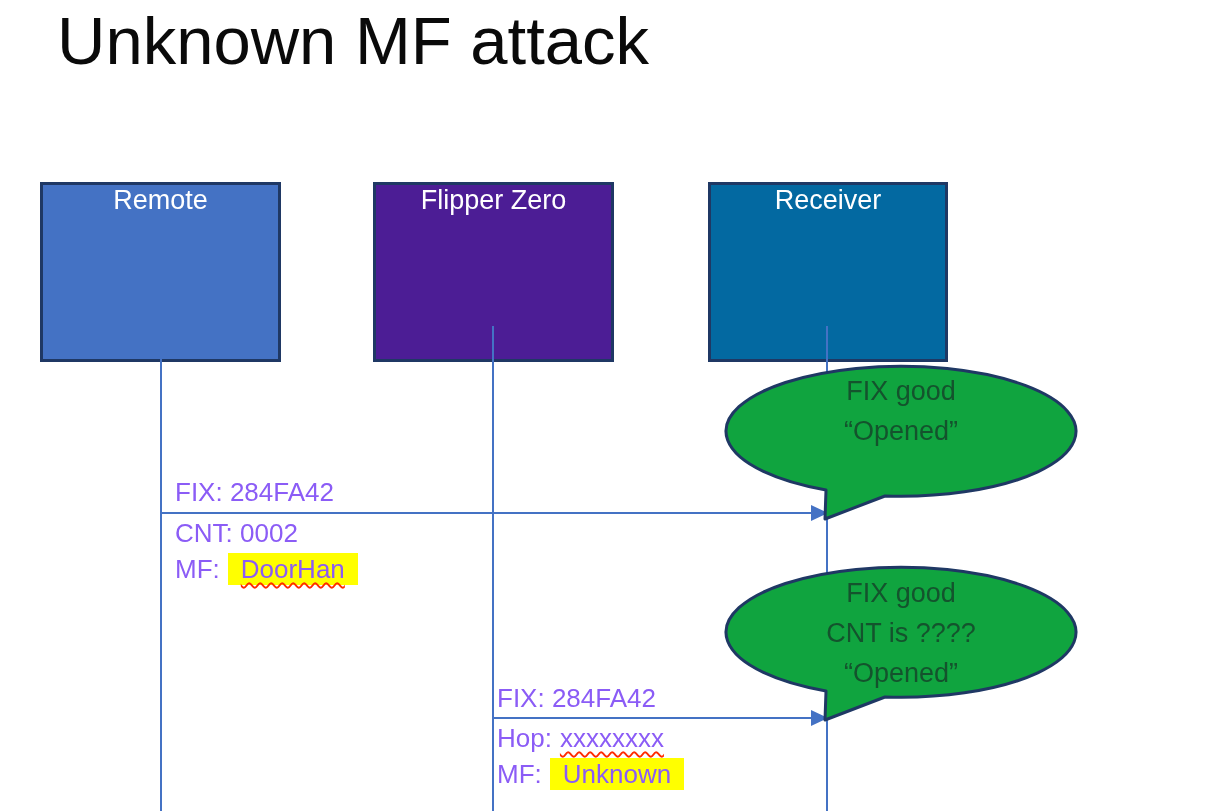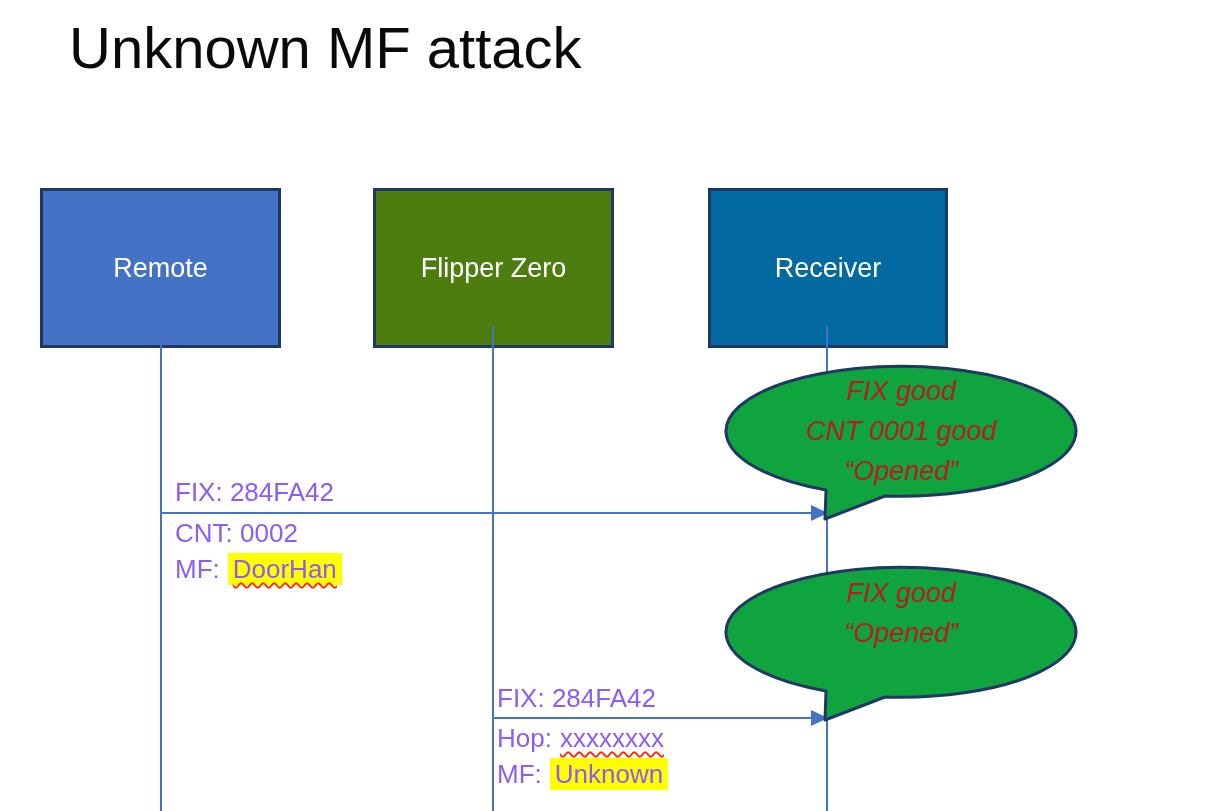--- a/index.html
+++ b/index.html
@@ -1,27 +1,27 @@
 <!DOCTYPE html>
 <html><head>
 <meta charset="utf-8">
 <style>
   html,body{margin:0;padding:0;background:#ffffff;}
   .slide{position:relative;width:1216px;height:811px;background:#ffffff;overflow:hidden;
          font-family:"Liberation Sans","DejaVu Sans",sans-serif;}
 
-  .title{position:absolute;left:57px;top:2px;margin:12px;font-size:58px;font-weight:300;
+  .title{position:absolute;left:57px;top:2px;margin:0;font-size:67px;font-weight:300;
          color:#0a0a0a;letter-spacing:0px;white-space:nowrap;}
 
   
-  .actor{position:absolute;top:188px;width:241px;height:160px;border:3px solid #1F3864;
-         box-sizing:border-box;display:flex;align-items:center;justify-content:center;
+  .actor{position:absolute;top:182px;width:241px;height:180px;border:3px solid #1F3864;
+         box-sizing:border-box;display:flex;align-items:flex-start;justify-content:center;
          color:#ffffff;font-size:27px;}
   .actor-remote{left:40px;background:#4472C4;}
-  .actor-flipper{left:373px;background:#4d7c0f;}
+  .actor-flipper{left:373px;background:#4c1d95;}
   .actor-receiver{left:708px;width:240px;background:#0369a1;}
 
   
   .lifeline{position:absolute;top:326px;width:2px;height:485px;background:#4472C4;}
   .ll-remote{left:160px;}
   .ll-flipper{left:492px;}
   .ll-receiver{left:826px;}
 
   
   .msg-line{position:absolute;height:2px;background:#4472C4;}
@@ -34,30 +34,30 @@
 
   
   .msg-label{position:absolute;font-size:26px;color:#8b5cf6;white-space:nowrap;}
   .lbl1a{left:175px;top:477px;}
   .lbl1b{left:175px;top:518px;}
   .lbl1c{left:175px;top:554px;}
   .lbl2a{left:497px;top:683px;}
   .lbl2b{left:497px;top:723px;}
   .lbl2c{left:497px;top:759px;}
   .prefix{margin-right:8px;}
-  .hl{background:#FFFF00;padding:1px 5px;}
+  .hl{background:#FFFF00;padding:1px 13px;}
   .sq{text-decoration-line:underline;text-decoration-style:wavy;
       text-decoration-color:#FF2A00;text-decoration-thickness:1.5px;text-underline-offset:4px;}
 
   
   .callout-svg{position:absolute;width:356px;height:164px;}
   .co1{left:723px;top:361px;}
   .co2{left:723px;top:562px;}
-  .callout-text{position:absolute;width:340px;text-align:center;color:#b91c1c;
-                font-size:27px;line-height:40px;font-style:italic;}
+  .callout-text{position:absolute;width:340px;text-align:center;color:#14532d;
+                font-size:27px;line-height:40px;}
   .cot1{left:731px;top:371px;}
   .cot2{left:731px;top:573px;}
 </style>
 </head>
 <body>
 
 <div class="slide">
 
   <h1 class="title">Unknown MF attack</h1>
 
@@ -91,25 +91,25 @@
   </div>
   <div class="msg-label lbl2b">
     <span class="prefix">Hop:</span><span class="sq">xxxxxxxx</span>
   </div>
 
   <svg class="callout-svg co1" viewBox="0 0 356 164">
     <path d="M 103 129 A 175 65 0 1 1 162 135 L 102 158 Z" fill="#10A43F" stroke="#1F3864" stroke-width="3" stroke-linejoin="round"></path>
   </svg>
   <div class="callout-text cot1">
     <div>FIX good</div>
-    <div>CNT 0001 good</div>
     <div>“Opened”</div>
   </div>
 
   <svg class="callout-svg co2" viewBox="0 0 356 164">
     <path d="M 103 129 A 175 65 0 1 1 162 135 L 102 158 Z" fill="#10A43F" stroke="#1F3864" stroke-width="3" stroke-linejoin="round"></path>
   </svg>
   <div class="callout-text cot2">
     <div>FIX good</div>
+    <div>CNT is ????</div>
     <div>“Opened”</div>
   </div>
 
 </div>
 
 </body></html>

